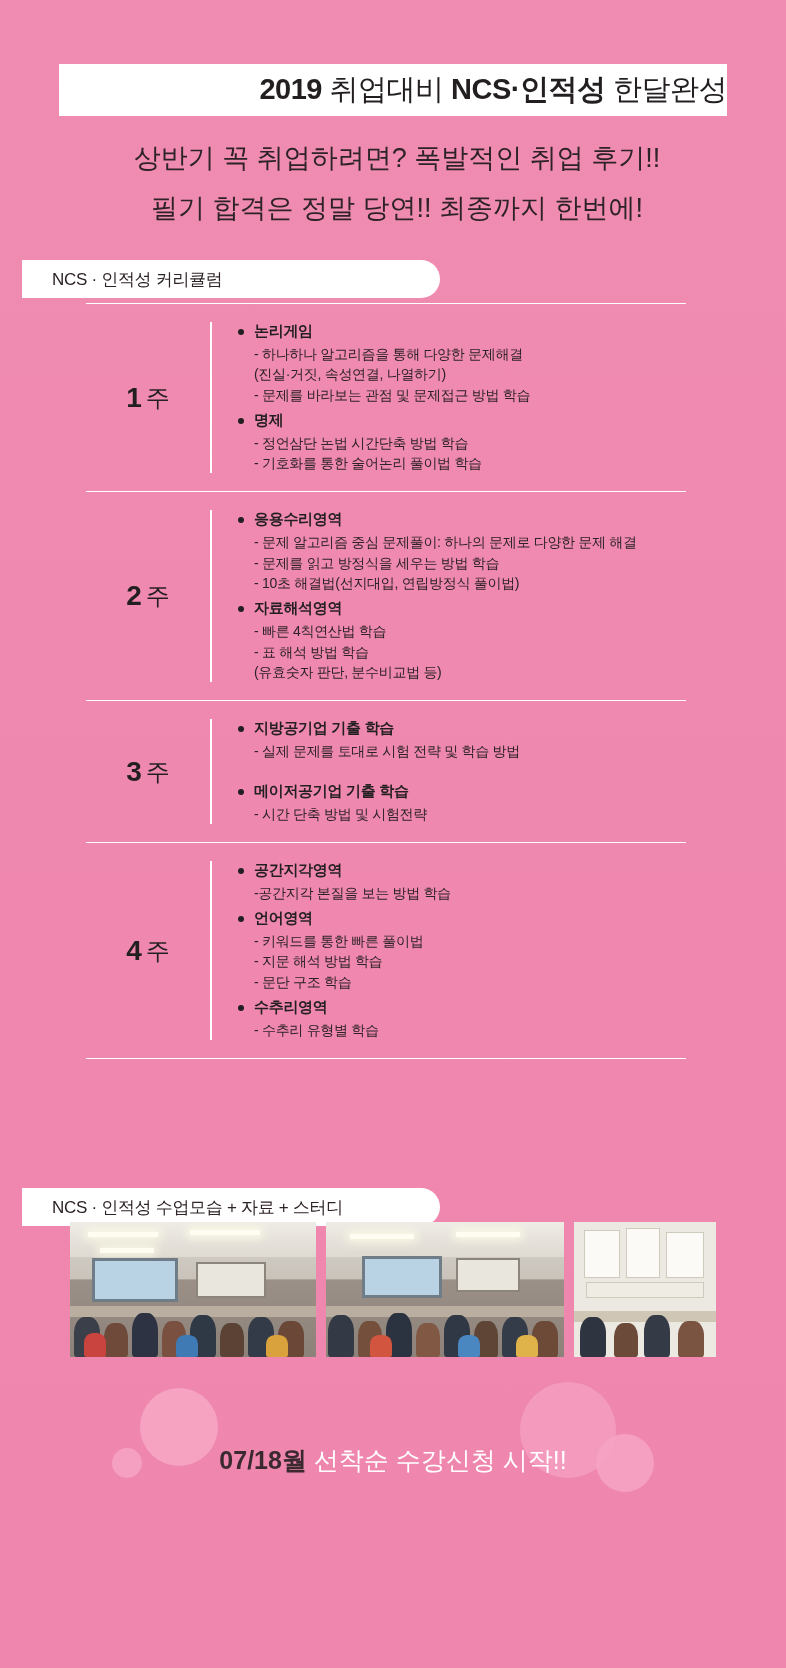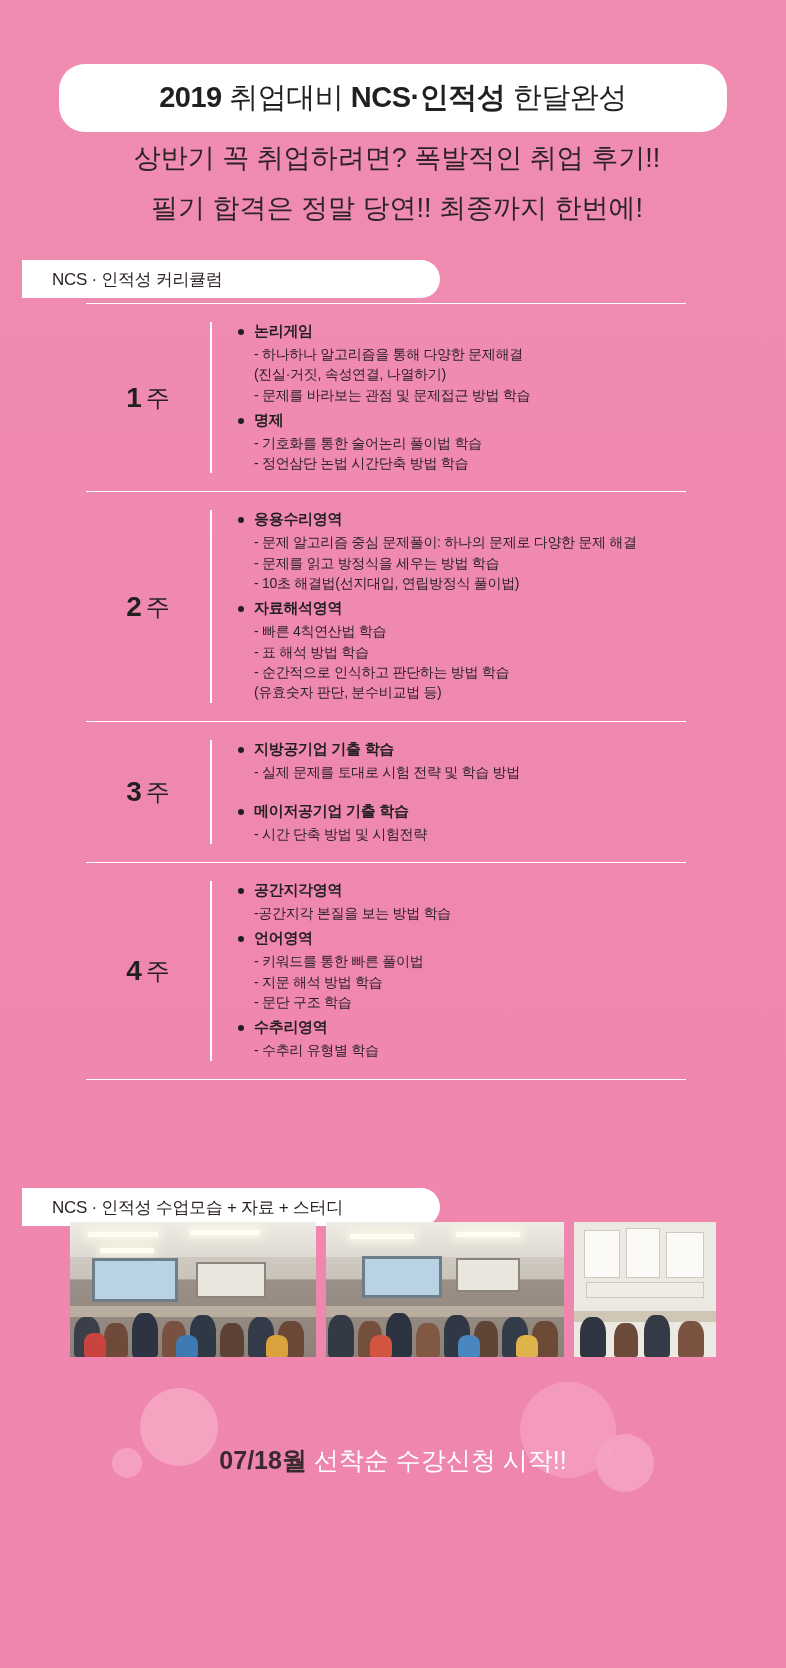--- a/index.html
+++ b/index.html
@@ -18,23 +18,23 @@
     width: 786px;
     height: 1668px;
     position: relative;
     background: linear-gradient(180deg, #f08cb1 0%, #ef87ae 60%, #ef86ad 100%);
   }
 
   
   .title-bar {
     position:absolute;
     left: 59px; top: 64px;
-    width: 668px; height: 68px;
+    width: 668px; height: 52px;
     background: #ffffff;
-    display:flex; align-items:center; justify-content:center;border-radius:26px;
+    display:flex; align-items:center; justify-content:flex-end;
   }
   .title-text {
     font-size: 29px;
     letter-spacing: -0.5px;
     color: #231f20;
     white-space: nowrap;
   }
   .title-text b { font-weight: 800; }
 
   .subtitle {
@@ -205,43 +205,42 @@
       </div>
       <div class="week-content">
         <div class="topic">
           <div class="topic-title">논리게임</div>
           <div class="topic-line">- 하나하나 알고리즘을 통해 다양한 문제해결</div>
           <div class="topic-line">  (진실·거짓, 속성연결, 나열하기)</div>
           <div class="topic-line">- 문제를 바라보는 관점 및 문제접근 방법 학습</div>
         </div>
         <div class="topic">
           <div class="topic-title">명제</div>
+          <div class="topic-line">- 정언삼단 논법 시간단축 방법 학습</div>
           <div class="topic-line">- 기호화를 통한 술어논리 풀이법 학습</div>
-          <div class="topic-line">- 정언삼단 논법 시간단축 방법 학습</div>
         </div>
       </div>
     </div>
 
     <div class="week-row">
       <div class="week-label">
         <span class="num">2</span>
         <span class="ju">주</span>
       </div>
       <div class="week-content">
         <div class="topic">
           <div class="topic-title">응용수리영역</div>
           <div class="topic-line">- 문제 알고리즘 중심 문제풀이: 하나의 문제로 다양한 문제 해결</div>
           <div class="topic-line">- 문제를 읽고 방정식을 세우는 방법 학습</div>
           <div class="topic-line">- 10초 해결법(선지대입, 연립방정식 풀이법)</div>
         </div>
         <div class="topic">
           <div class="topic-title">자료해석영역</div>
           <div class="topic-line">- 빠른 4칙연산법 학습</div>
           <div class="topic-line">- 표 해석 방법 학습</div>
-          <div class="topic-line">- 순간적으로 인식하고 판단하는 방법 학습</div>
           <div class="topic-line">  (유효숫자 판단, 분수비교법 등)</div>
         </div>
       </div>
     </div>
 
     <div class="week-row">
       <div class="week-label">
         <span class="num">3</span>
         <span class="ju">주</span>
       </div>

